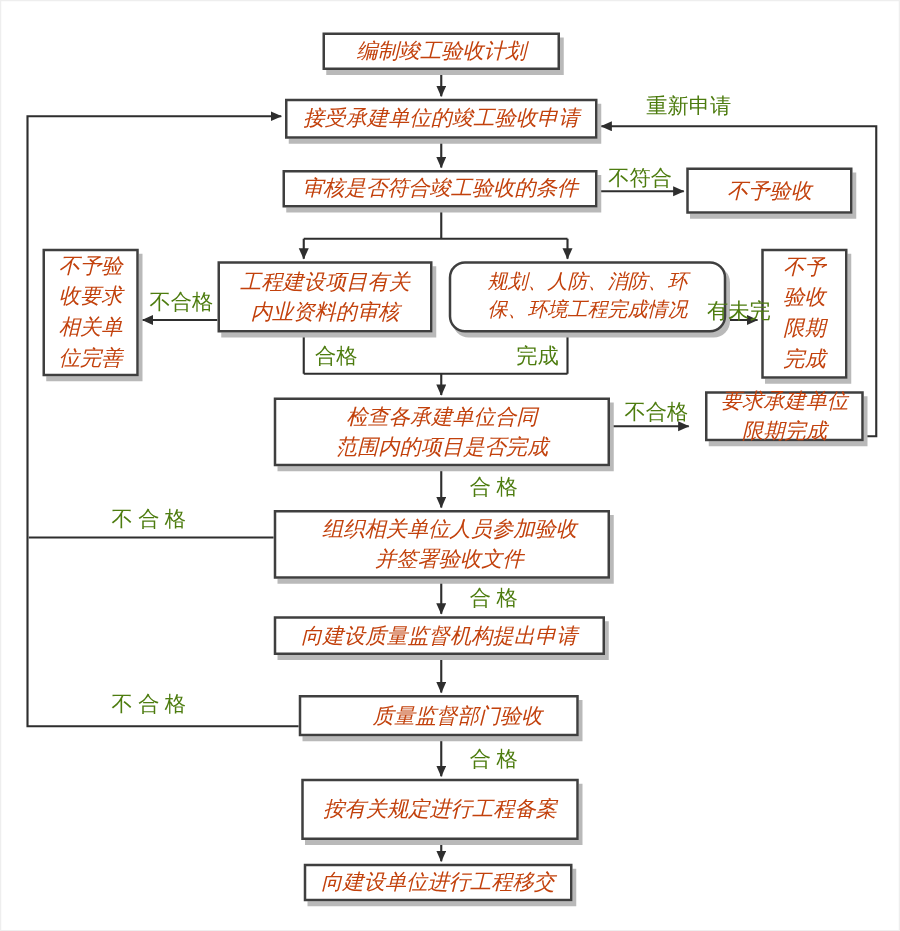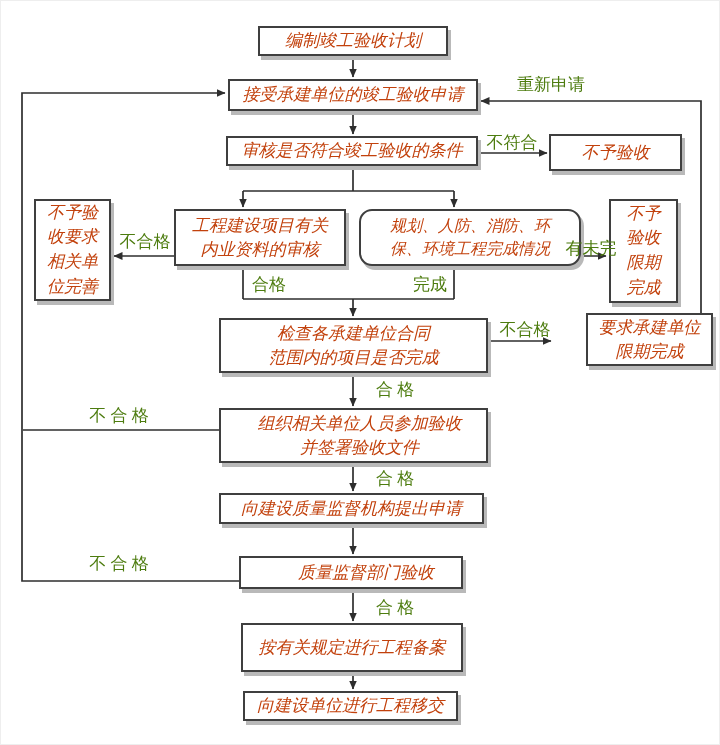--- a/index.html
+++ b/index.html
@@ -78,21 +78,21 @@
 位完善</div>
 
   <div class="node tall" style="left:608px;top:198px;width:69px;height:104px;">不予
 验收
 限期
 完成</div>
 
   <div class="node" style="left:218px;top:317px;width:269px;height:55px;">检查各承建单位合同
 范围内的项目是否完成</div>
 
-  <div class="node" style="left:585px;top:312px;width:127px;height:53px;">要求承建单位
+  <div class="node" style="left:563px;top:312px;width:127px;height:40px;">要求承建单位
 限期完成</div>
 
   <div class="node" style="left:218px;top:407px;width:269px;height:55px;padding-left:12px;">组织相关单位人员参加验收
 并签署验收文件</div>
 
   <div class="node" style="left:218px;top:492px;width:265px;height:31px;">向建设质量监督机构提出申请</div>
 
   <div class="node" style="left:238px;top:555px;width:224px;height:33px;padding-left:30px;">质量监督部门验收</div>
 
   <div class="node" style="left:240px;top:622px;width:222px;height:49px;">按有关规定进行工程备案</div>

